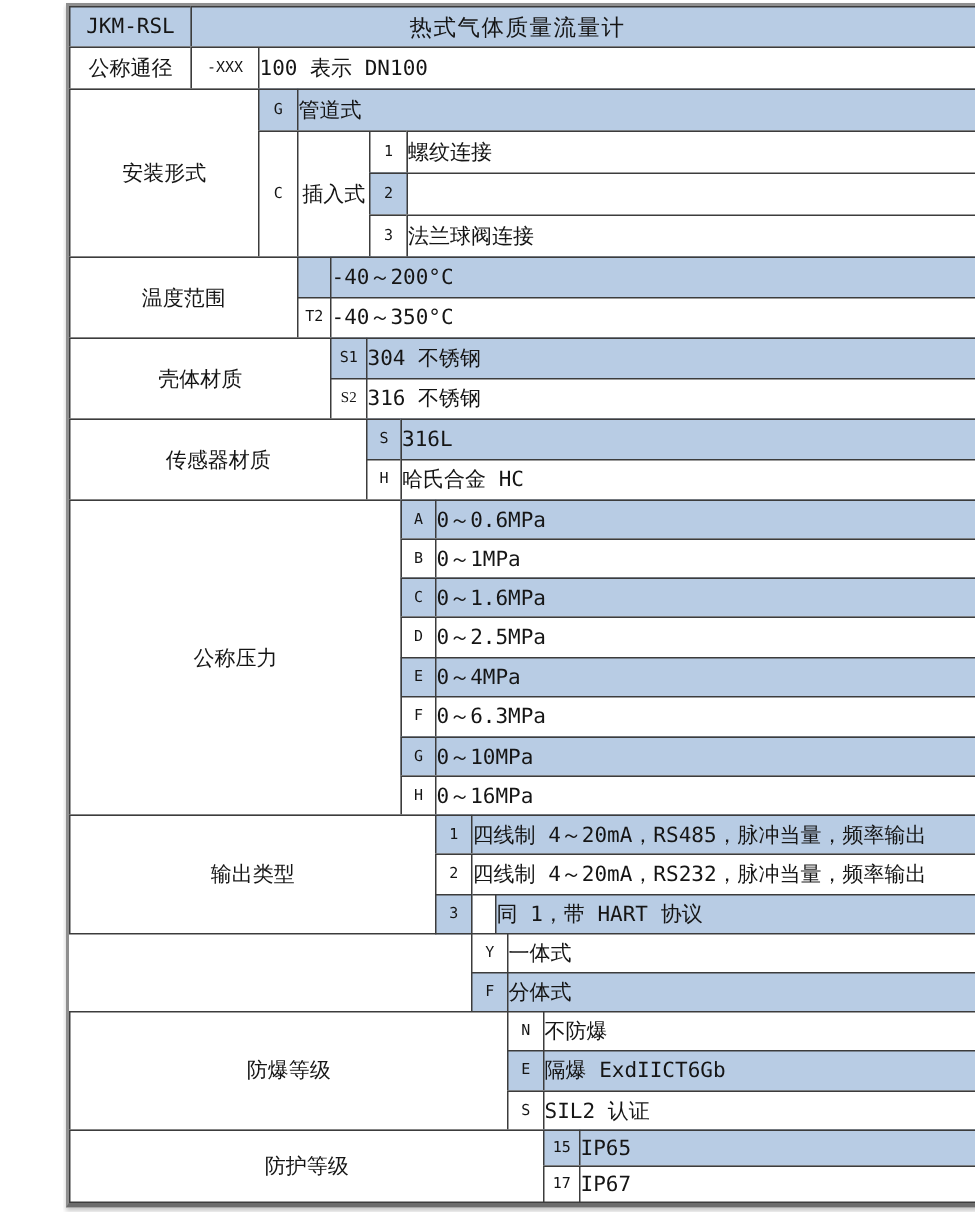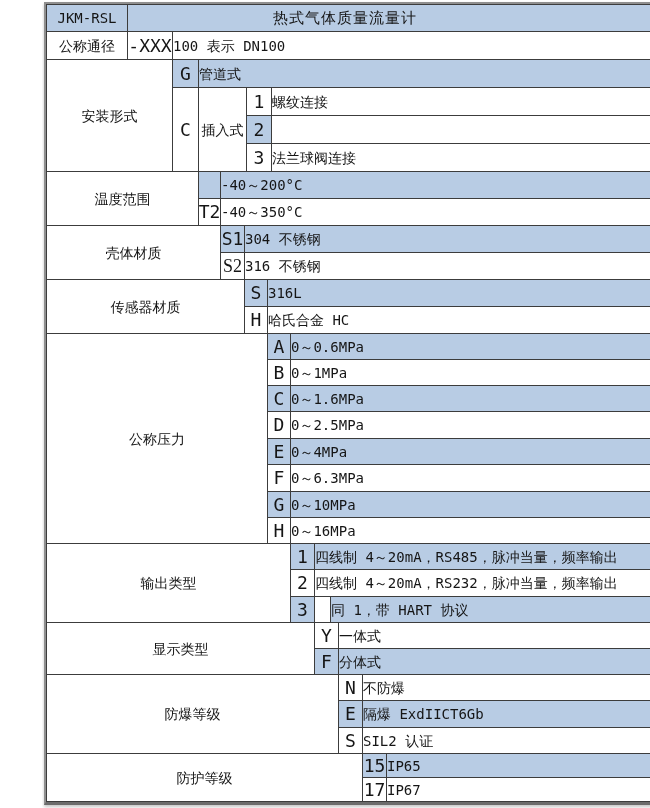--- a/index.html
+++ b/index.html
@@ -17,21 +17,21 @@
   .cell{
     position:absolute;box-sizing:border-box;
     border:1px solid #3c3c3c;
     display:flex;align-items:center;
     background:#ffffff;color:#151515;
     font-size:14px;line-height:1;white-space:nowrap;overflow:hidden;
   }
   .cell.hl{background:var(--hl,#b8cce4);}
   .cell.c{justify-content:center;}
   .cell.l{justify-content:flex-start;}
-  .cell.code{font-size:18px;}
+  .cell.code{font-size:10px;}
   .cell.title{font-size:15px;letter-spacing:1px;padding-right:126px;}
 </style>
 </head>
 <body style="--hl: #b8cce4;">
 
 <div class="page">
   <div class="tablewrap" id="table">
       <div class="cell c hl" style="left: 0px; top: 0px; width: 82px; height: 28px;">JKM-RSL</div>
       <div class="cell c hl title" style="left: 81px; top: 0px; width: 562px; height: 28px;">热式气体质量流量计</div>
       <div class="cell c" style="left: 0px; top: 27px; width: 82px; height: 29px;">公称通径</div>
@@ -79,21 +79,20 @@
       <div class="cell l hl" style="left: 244px; top: 487px; width: 399px; height: 27px;">0～10MPa</div>
       <div class="cell c code" style="left: 221px; top: 513px; width: 24px; height: 27px;">H</div>
       <div class="cell l" style="left: 244px; top: 513px; width: 399px; height: 27px;">0～16MPa</div>
       <div class="cell c" style="left: 0px; top: 539px; width: 245px; height: 80px;">输出类型</div>
       <div class="cell c hl code" style="left: 244px; top: 539px; width: 25px; height: 27px;">1</div>
       <div class="cell l hl" style="left: 268px; top: 539px; width: 375px; height: 27px;">四线制 4～20mA，RS485，脉冲当量，频率输出</div>
       <div class="cell c code" style="left: 244px; top: 565px; width: 25px; height: 28px;">2</div>
       <div class="cell l" style="left: 268px; top: 565px; width: 375px; height: 28px;">四线制 4～20mA，RS232，脉冲当量，频率输出</div>
       <div class="cell c hl code" style="left: 244px; top: 592px; width: 25px; height: 27px;">3</div>
       <div class="cell l hl" style="left: 284px; top: 592px; width: 330px; height: 27px;">同 1，带 HART 协议</div>
-      <div class="cell c" style="left: 0px; top: 618px; width: 269px; height: 53px;">显示类型</div>
       <div class="cell c code" style="left: 268px; top: 618px; width: 25px; height: 27px;">Y</div>
       <div class="cell l" style="left: 292px; top: 618px; width: 351px; height: 27px;">一体式</div>
       <div class="cell c hl code" style="left: 268px; top: 644px; width: 25px; height: 27px;">F</div>
       <div class="cell l hl" style="left: 292px; top: 644px; width: 351px; height: 27px;">分体式</div>
       <div class="cell c" style="left: 0px; top: 670px; width: 293px; height: 80px;">防爆等级</div>
       <div class="cell c code" style="left: 292px; top: 670px; width: 25px; height: 27px;">N</div>
       <div class="cell l" style="left: 316px; top: 670px; width: 394px; height: 27px;">不防爆</div>
       <div class="cell c hl code" style="left: 292px; top: 696px; width: 25px; height: 28px;">E</div>
       <div class="cell l hl" style="left: 316px; top: 696px; width: 327px; height: 28px;">隔爆 ExdIICT6Gb</div>
       <div class="cell c code" style="left: 292px; top: 723px; width: 25px; height: 27px;">S</div>

